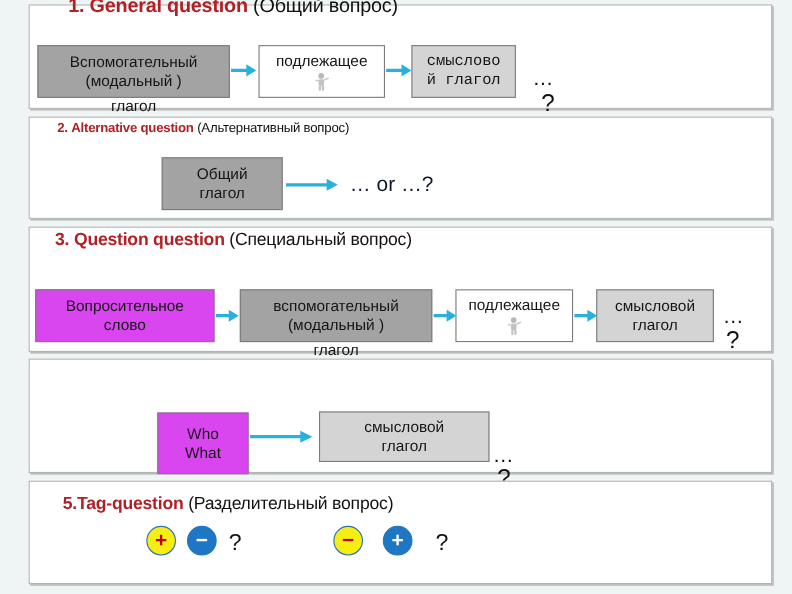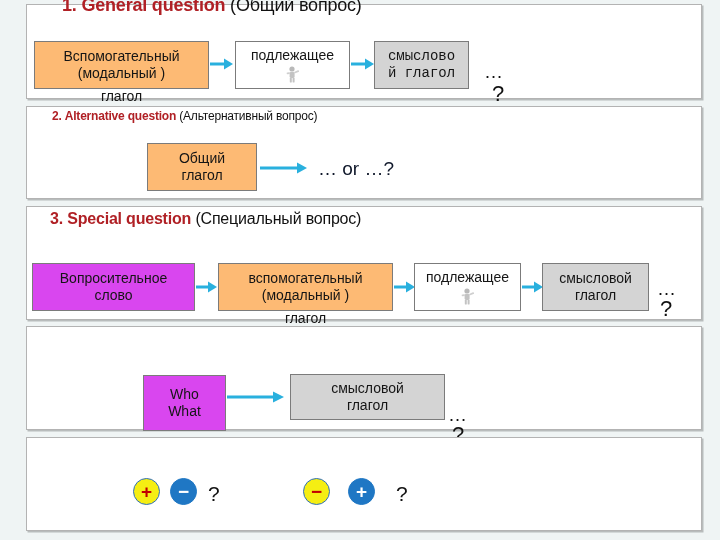--- a/index.html
+++ b/index.html
@@ -60,21 +60,21 @@
     display: flex;
     flex-direction: column;
     align-items: center;
     justify-content: center;
     text-align: center;
     font-size: 14px;
     color: #151515;
     line-height: 1.25;
     overflow: visible;
   }
-  .box.blue   { background: #fdba74; }
+  .box.blue   { background: #a3a3a3; }
   .box.white  { background: #ffffff; }
   .box.gray   { background: #d4d4d4; }
   .box.mauve  { background: #d946ef; }
 
   .box .overflow-below {
     position: absolute;
     left: 0; right: 0;
     top: 100%;
     text-align: center;
     font-size: 14px;
@@ -209,21 +209,21 @@
       <polygon points="37,1.5 47,7 37,12.5" fill="#29b0de"></polygon>
     </svg>
   </div>
 
   <div class="freetext" style="left:318px; top:158px;">… or …?</div>
 
   <div class="panel" id="panel-3"></div>
 
   <div class="heading" id="h3">
     <span class="en">3.</span>
-    <span class="en">Special question</span>
+    <span class="en">Question question</span>
     <span class="ru">(Специальный вопрос)</span>
   </div>
 
   <div class="box mauve" style="left:32px; top:263px; width:163px; height:48px;">
     <span>Вопросительное</span>
     <span>слово</span>
   </div>
 
   <div class="arrow" style="left:196px; top:280px;">
     <svg width="22" height="14" viewBox="0 0 22 14">
@@ -290,20 +290,24 @@
   <div class="box gray" style="left:290px; top:374px; width:155px; height:46px;">
     <span>смысловой</span>
     <span>глагол</span>
   </div>
 
   <div class="dots" style="left:448px; top:405px;">…</div>
   <div class="qmark" style="left:452px; top:424px;">?</div>
 
   <div class="panel" id="panel-5"></div>
 
+  <div class="heading" id="h5">
+    <span class="en">5.</span><span class="en">Tag-question</span>
+    <span class="ru">(Разделительный вопрос)</span>
+  </div>
 
   <div class="badge yellow" style="left:133px; top:478px;">
     <span>+</span>
   </div>
   <div class="badge blue" style="left:170px; top:478px;">
     <span>−</span>
   </div>
   <div class="tagq" style="left:208px; top:483px;">?</div>
 
   <div class="badge yellow" style="left:303px; top:478px;">

